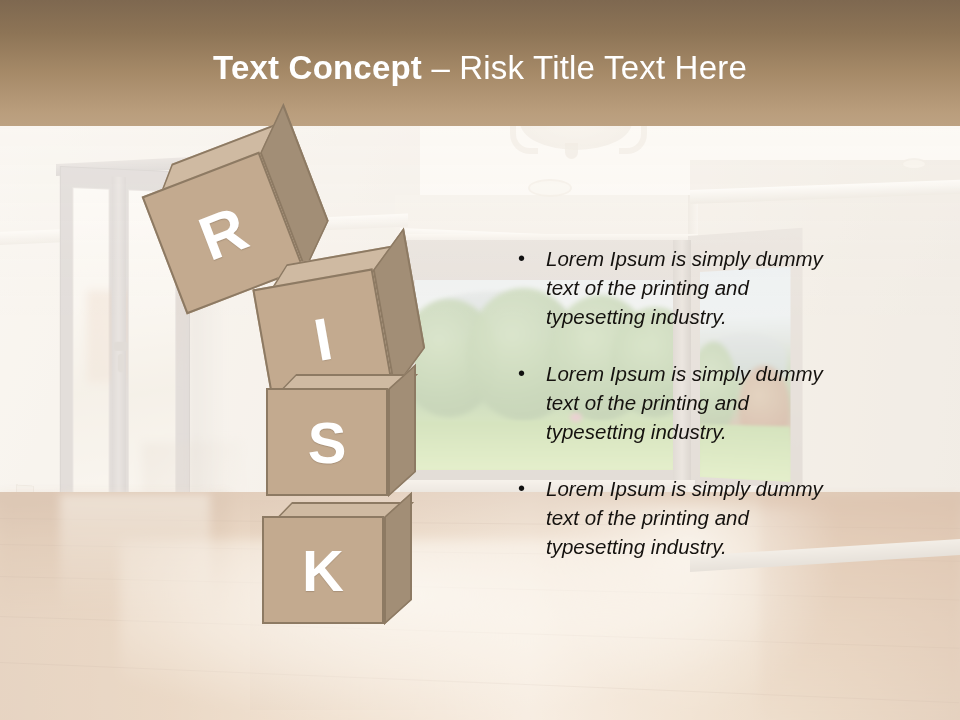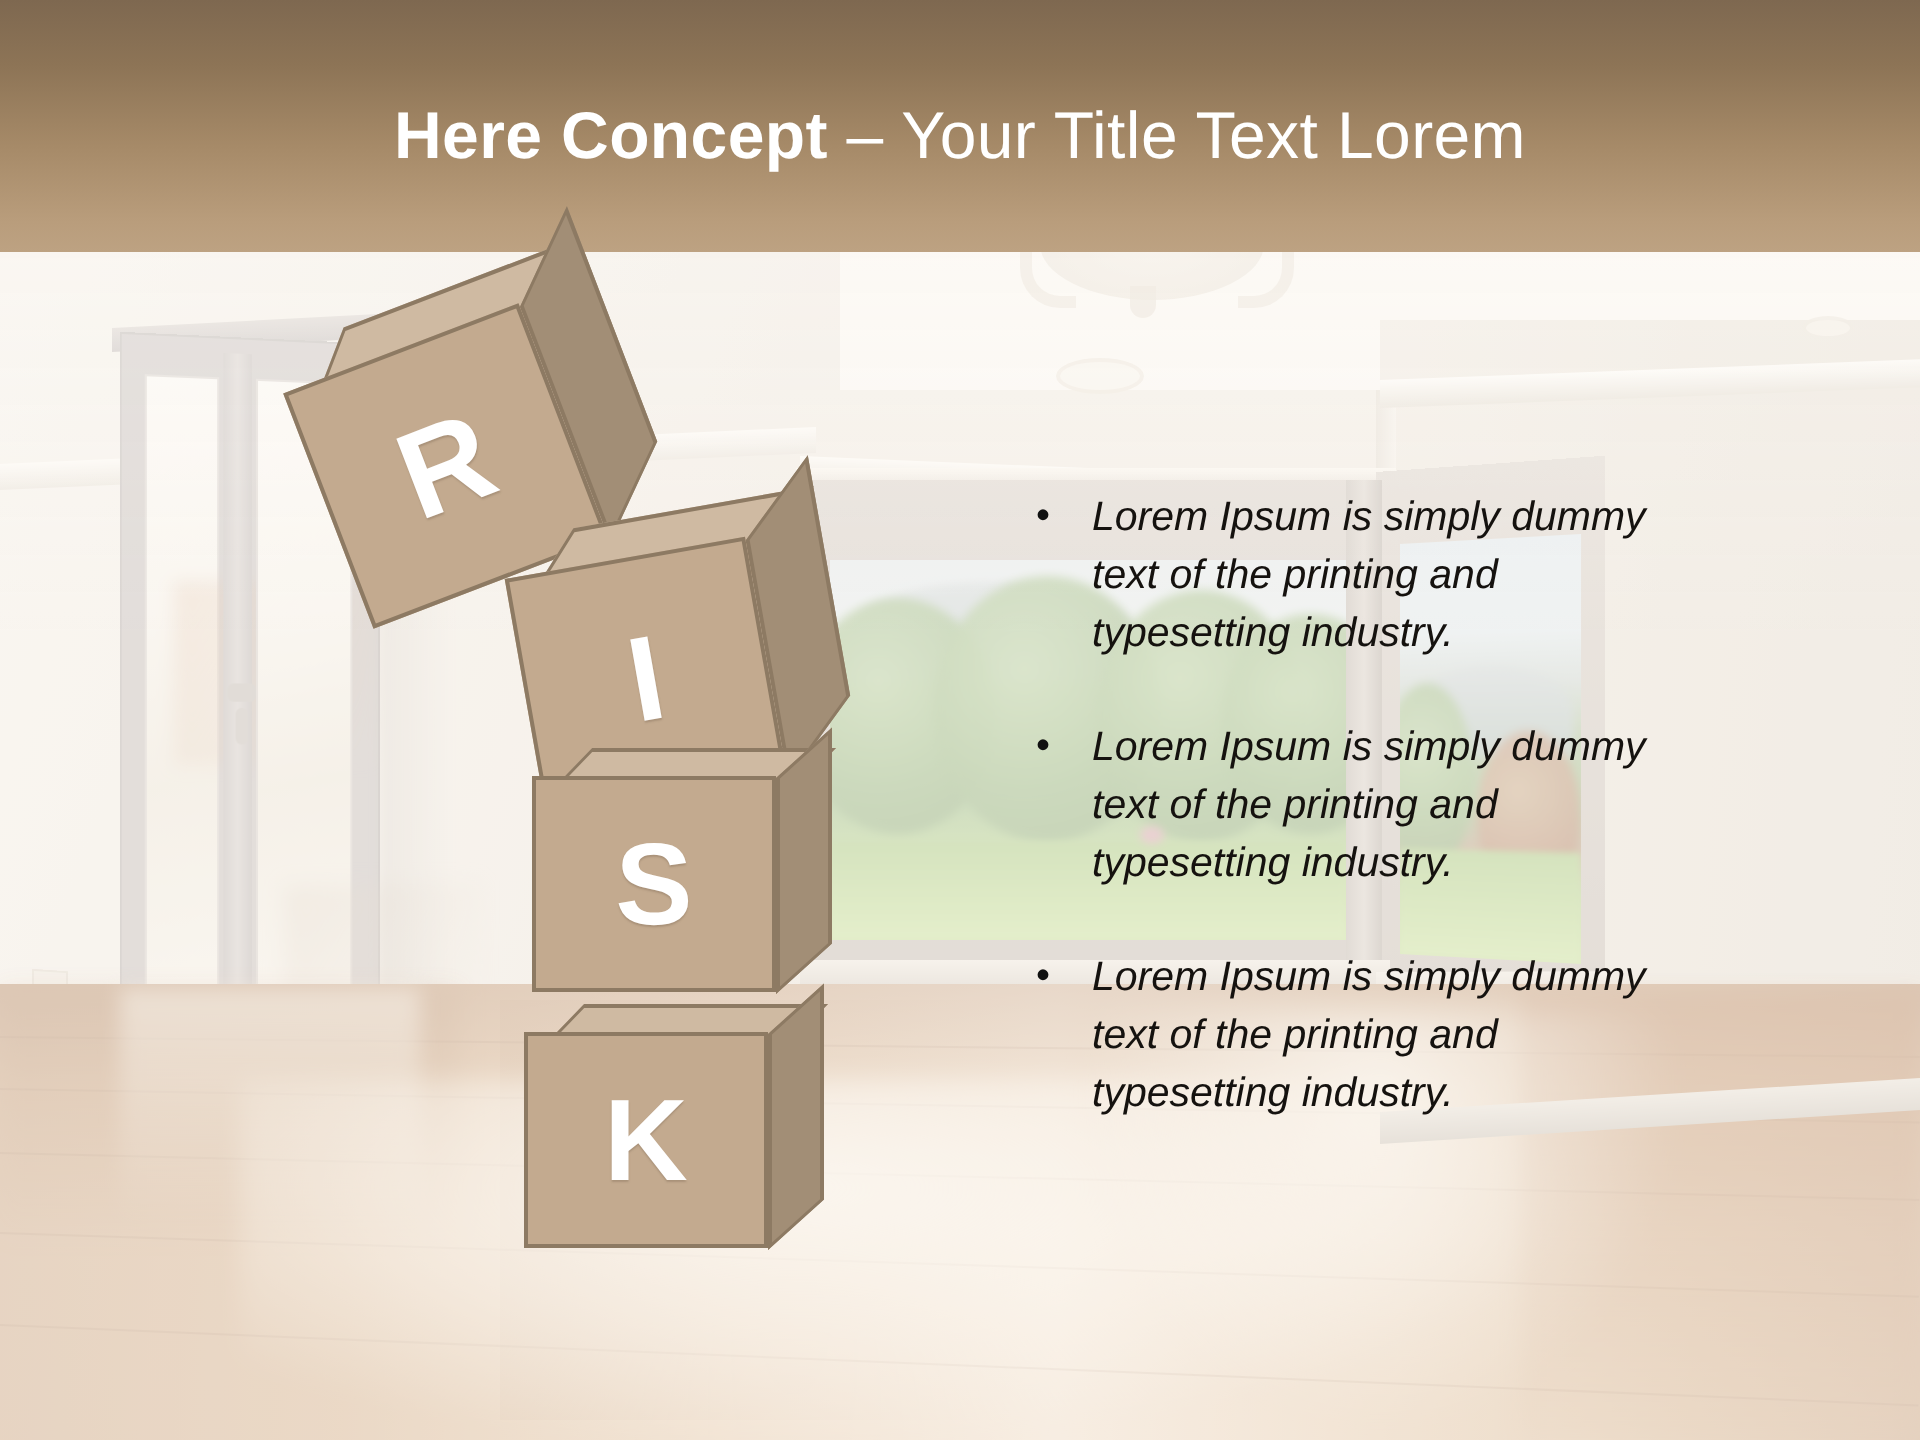--- a/index.html
+++ b/index.html
@@ -470,21 +470,21 @@
     <div class="floor-glare"></div>
     <div class="floor-glare2"></div>
     <div class="baseboard-r"></div>
 
     <div class="photo-wash"></div>
     <div class="photo-wash-2"></div>
   </div>
 
   <div class="header">
     <div class="title">
-      <span class="t-bold">Here Concept</span><span class="t-rest"> – Your Title Text Lorem</span>
+      <span class="t-bold">Text Concept</span><span class="t-rest"> – Risk Title Text Here</span>
     </div>
   </div>
 
   <div class="cubes">
 
     <div class="cube" style="left:160px; top:170px; width:126px; height:126px; transform: rotate(-21deg);">
       <div class="face-top" style="width:126px; height:40px; top:-20px; left:4px;
                   transform: skewX(-42deg) scaleY(1); transform-origin: bottom left;
                   background:#cfbaa2;"></div>
       <div class="face-side" style="width:40px; height:126px; left:126px; top:2px;

